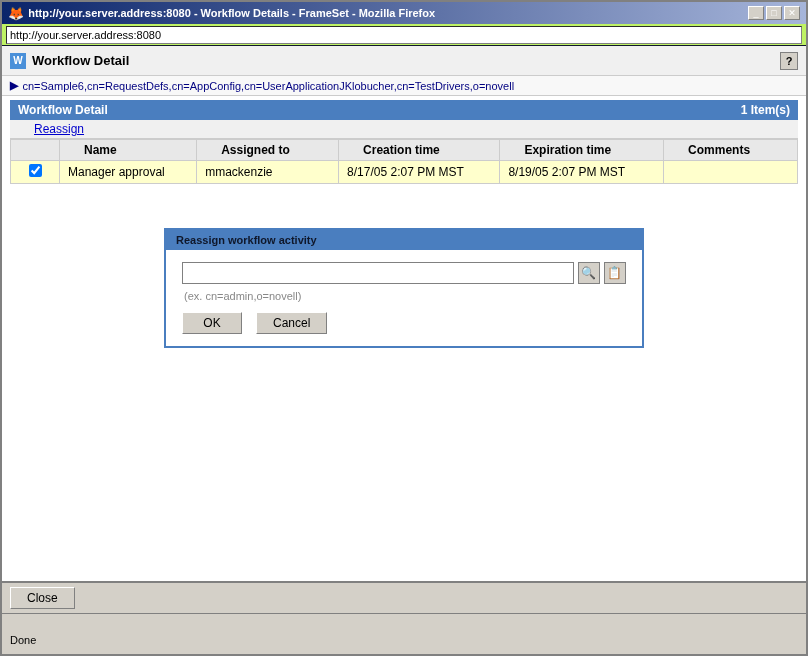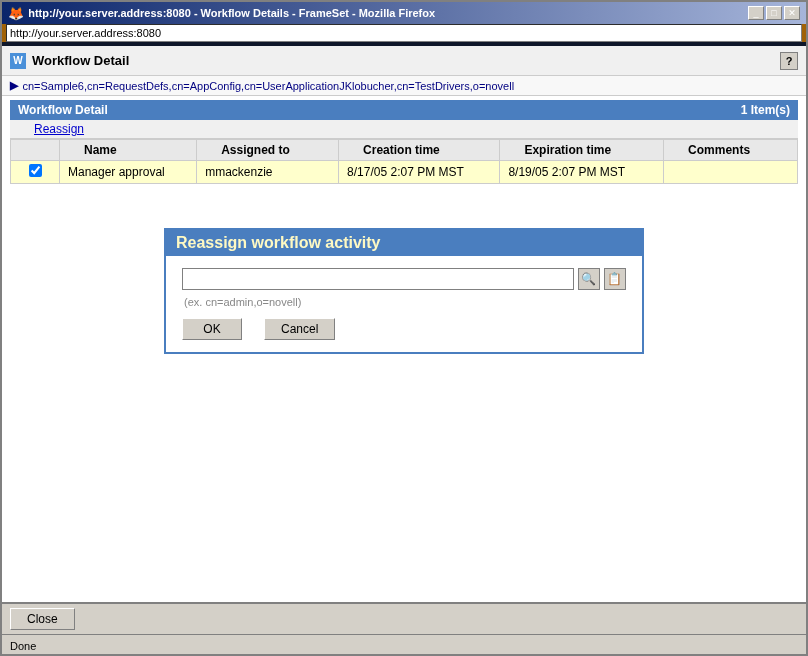--- a/index.html
+++ b/index.html
@@ -53,26 +53,26 @@
       border-top-color: #fff;
       border-left-color: #fff;
       font-size: 9px;
       display: flex;
       align-items: center;
       justify-content: center;
       cursor: pointer;
     }
 
     .address-bar {
-      background: #a16207;
+      background: #bef264;
       padding: 2px 4px;
       display: flex;
       align-items: center;
       gap: 4px;
-      border-bottom: 4px solid #0f172a;
+      border-bottom: 1px solid #0f172a;
       height: 22px;
     }
 
     .address-input {
       flex: 1;
       font-size: 11px;
       border: 1px inset #808080;
       background: white;
       padding: 1px 3px;
       height: 18px;
@@ -215,23 +215,23 @@
     }
 
     .dialog {
       border: 2px solid #4a7ebf;
       background: white;
       width: 480px;
     }
 
     .dialog-title {
       background: #4a7ebf;
-      color: #fef9c3;
+      color: #0f172a;
       padding: 4px 10px;
-      font-size: 16px;
+      font-size: 11px;
       font-weight: bold;
     }
 
     .dialog-body {
       padding: 12px 16px;
     }
 
     .input-row {
       display: flex;
       align-items: center;
@@ -261,21 +261,21 @@
 
     .hint-text {
       color: #888;
       font-size: 11px;
       margin-bottom: 10px;
       padding-left: 2px;
     }
 
     .dialog-buttons {
       display: flex;
-      gap: 22px;
+      gap: 14px;
     }
 
     .dlg-btn {
       padding: 3px 16px;
       border: 1px solid #808080;
       border-top-color: #fff;
       border-left-color: #fff;
       background: #d4d0c8;
       cursor: pointer;
       font-size: 12px;
@@ -298,25 +298,25 @@
       border-left-color: #fff;
       background: #d4d0c8;
       cursor: pointer;
       font-size: 12px;
     }
 
     
     .status-bar {
       background: #d4d0c8;
       border-top: 1px solid #808080;
-      padding: 2px 8px;
+      padding: 20px 8px;
       font-size: 11px;
       height: 20px;
       display: flex;
-      align-items: flex-end;
+      align-items: flex-start;
     }
   </style>
 </head>
 <body>
 
 <div class="browser-chrome">
 
   <div class="title-bar">
     <div class="title-bar-text">
       <span style="font-size:13px;">🦊</span>

